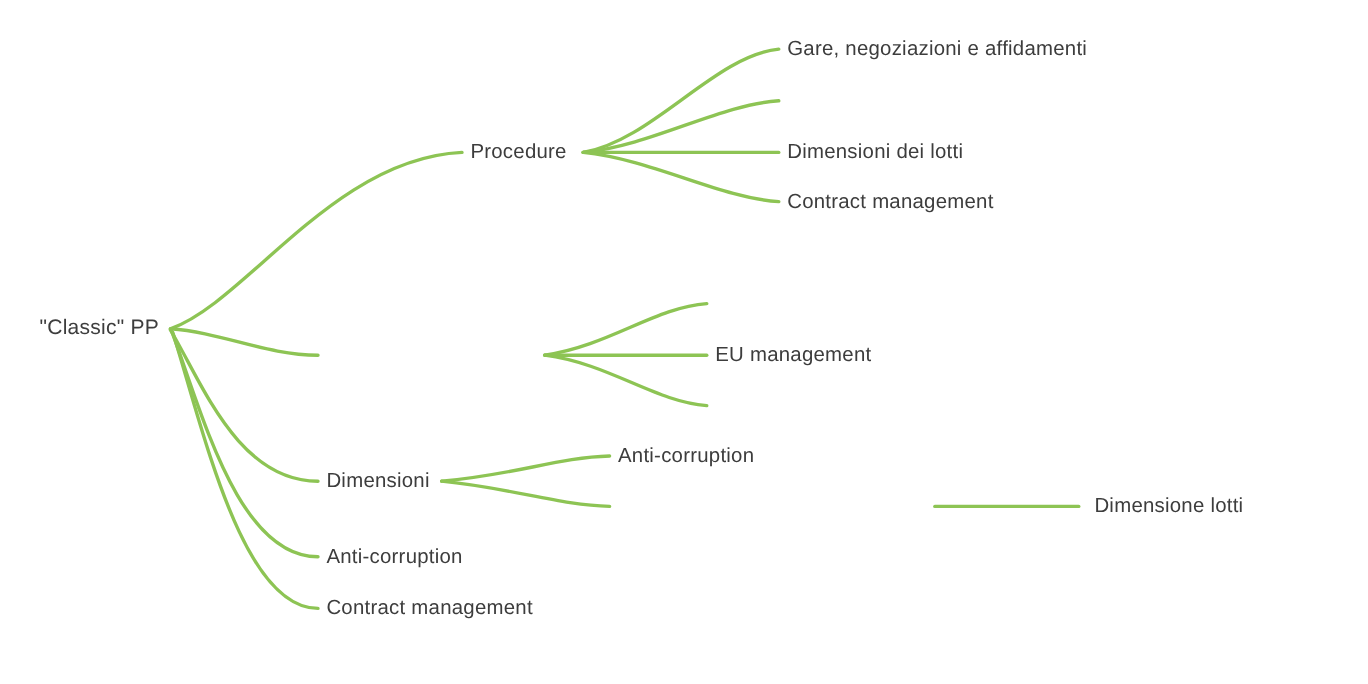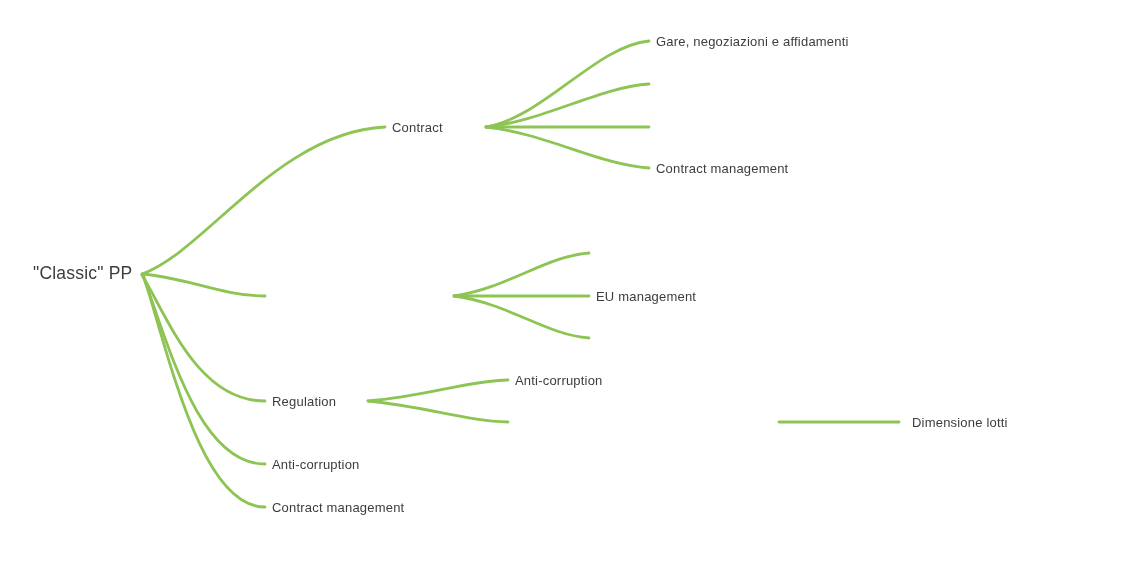--- a/index.html
+++ b/index.html
@@ -29,21 +29,21 @@
   .connectors path{
     fill:none;
     stroke:var(--branch);
     stroke-width:2.8;
     stroke-linecap:round;
   }
   .node{
     position:absolute;
     transform:translateY(-50%);
     white-space:nowrap;
-    font-size:13px;
+    font-size:17px;
     letter-spacing:0.2px;
     color:var(--text);
     cursor:pointer;
   }
   .node.root{font-size:17.5px;}
 </style>
 </head>
 <body>
 
 <div class="stage">
@@ -66,26 +66,27 @@
     <path d="M454,296 C508,303 546,335 589,338"></path>
 
     <path d="M368,401 C428,396 466,381 508,380"></path>
     <path d="M368,401 C428,407 466,421 508,422"></path>
 
     <path d="M779,422 L899,422"></path>
   </svg>
 
   <div class="node root" style="left:33px;top:273px">"Classic" PP</div>
 
-  <div class="node" style="left:392px;top:127px">Contract</div>
+  <div class="node" style="left:392px;top:127px">Procedure</div>
   <div class="node" style="left:656px;top:41px">Gare, negoziazioni e affidamenti</div>
+  <div class="node" style="left:656px;top:127px">Dimensioni dei lotti</div>
   <div class="node" style="left:656px;top:168px">Contract management</div>
 
   <div class="node" style="left:596px;top:296px">EU management</div>
 
-  <div class="node" style="left:272px;top:401px">Regulation</div>
+  <div class="node" style="left:272px;top:401px">Dimensioni</div>
   <div class="node" style="left:515px;top:380px">Anti-corruption</div>
   <div class="node" style="left:912px;top:422px">Dimensione lotti</div>
 
   <div class="node" style="left:272px;top:464px">Anti-corruption</div>
   <div class="node" style="left:272px;top:507px">Contract management</div>
 
 </div>
 
 </body></html>

